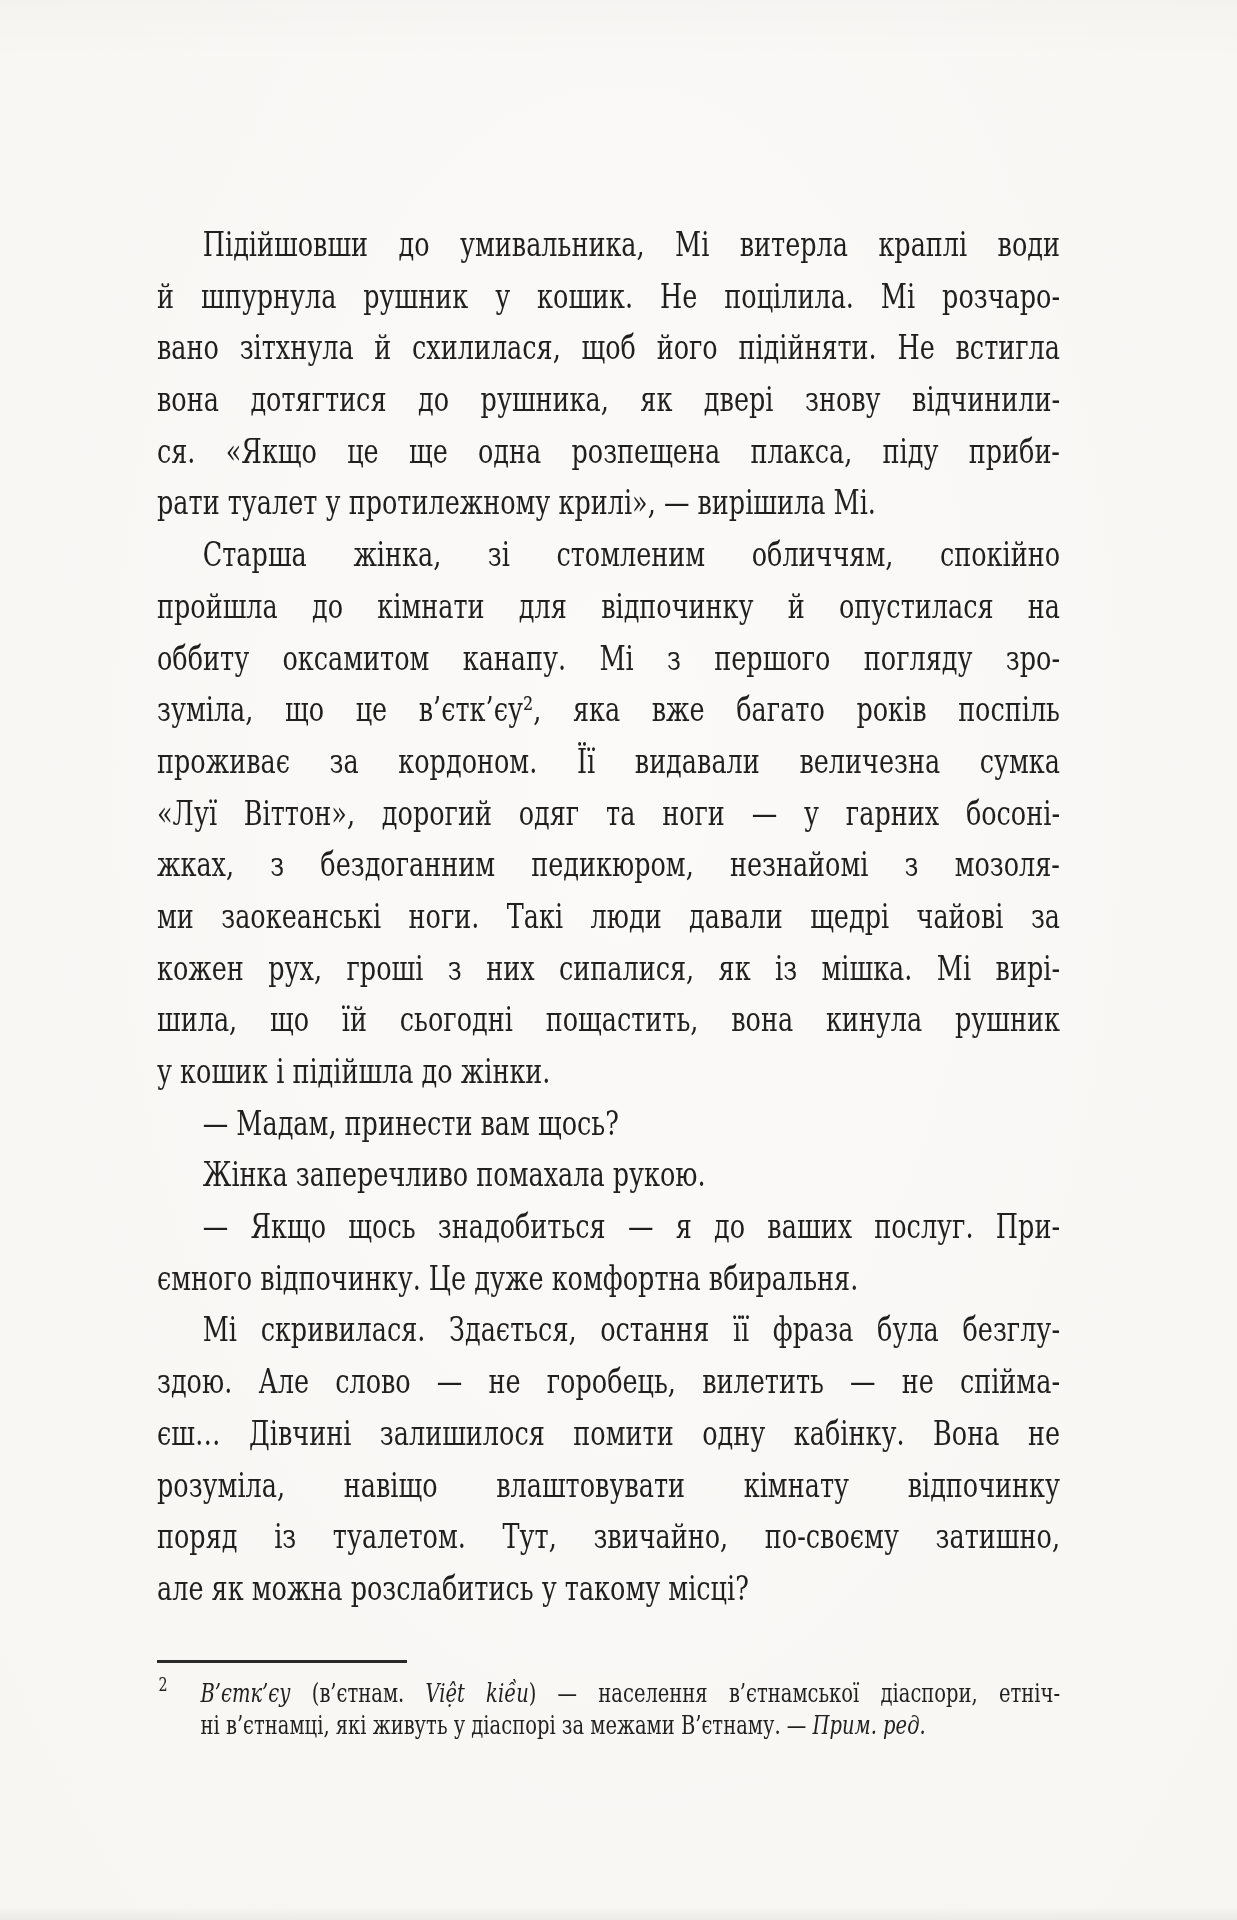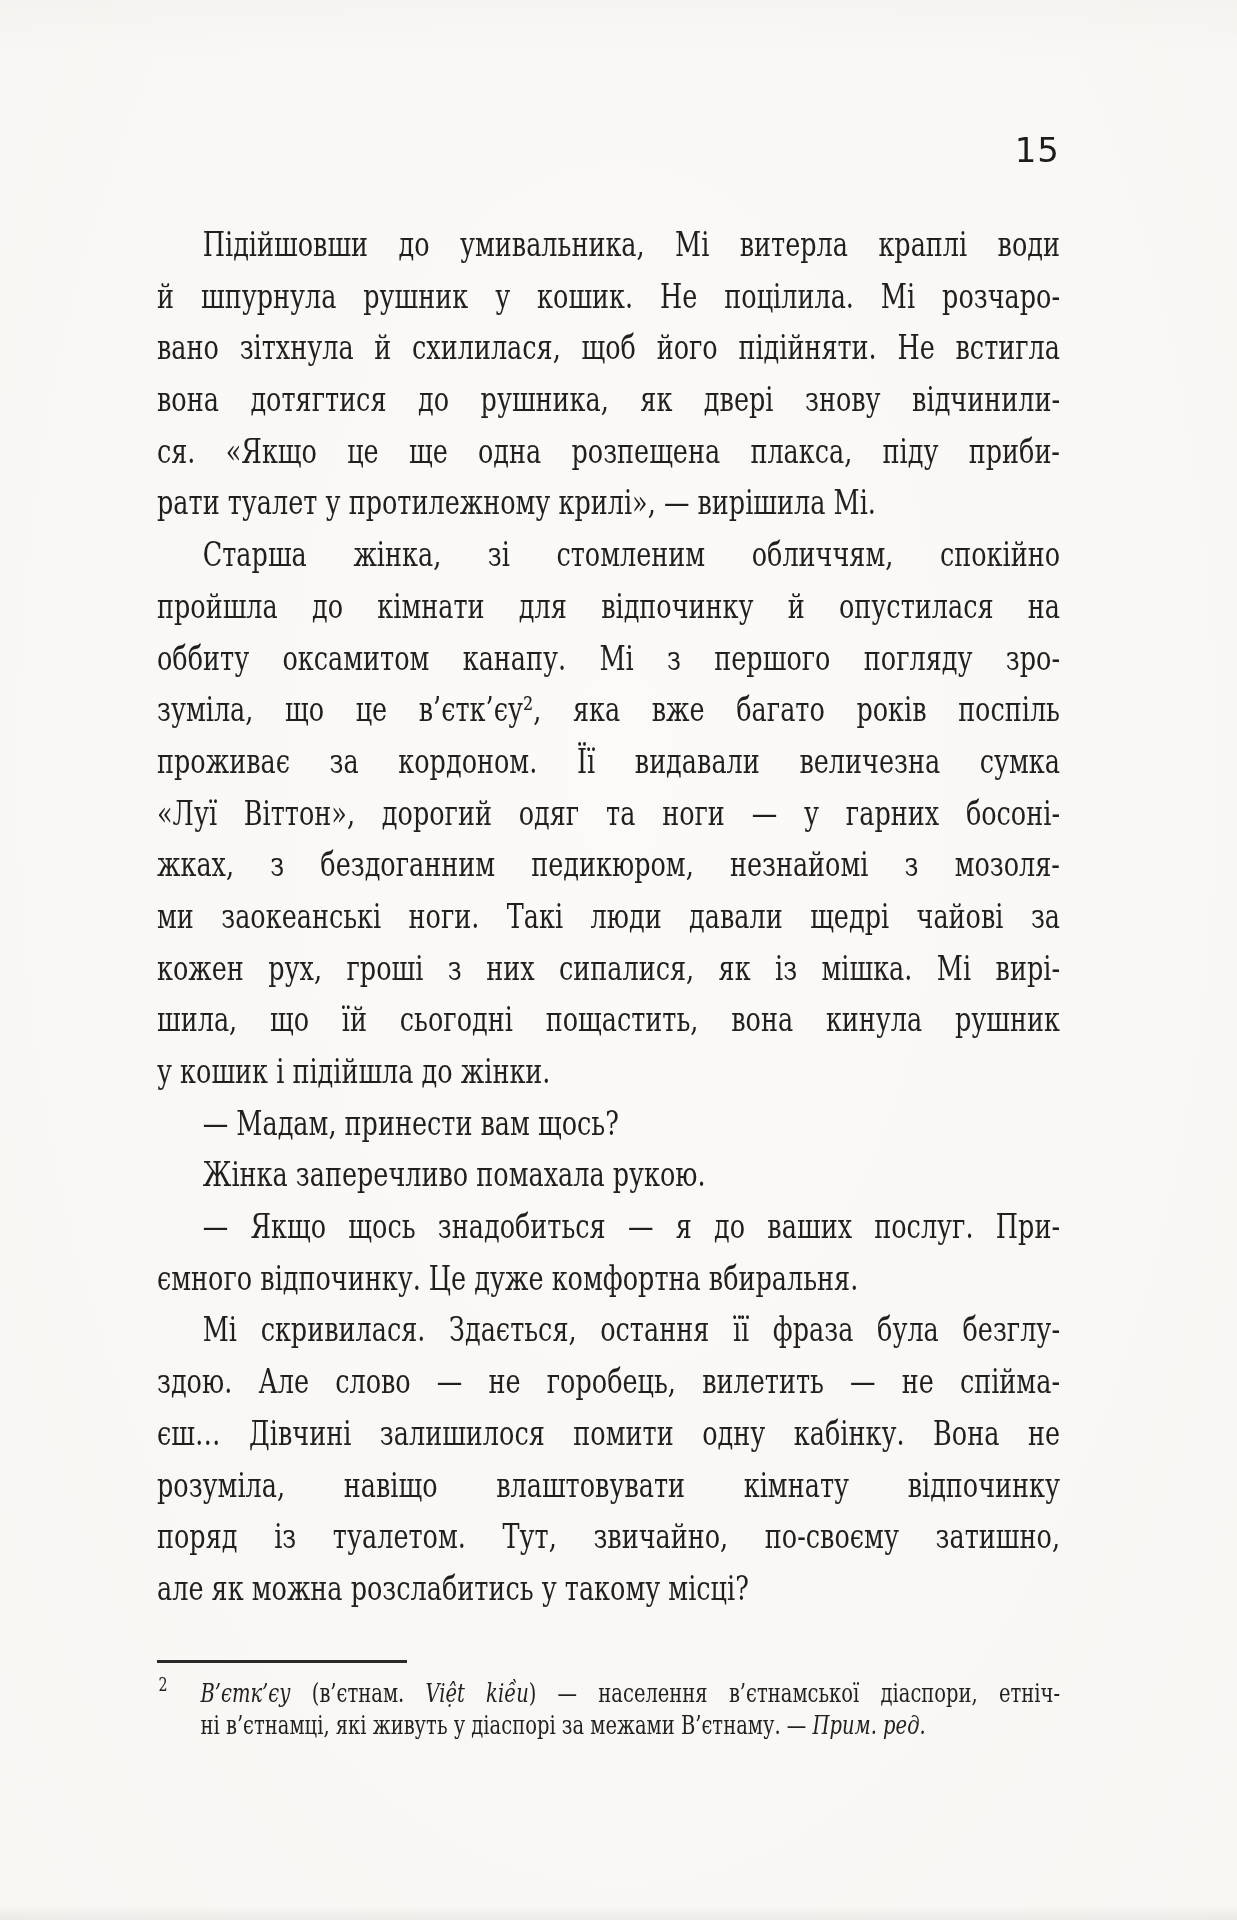--- a/index.html
+++ b/index.html
@@ -47,21 +47,20 @@
   }
   .fn-lines{margin-left:58px;}
   .fn-line{text-align:justify;}
   .fn-line.j{text-align-last:justify;}
   .fn-line .em{font-style:italic;}
 </style>
 </head>
 <body>
 
 <div class="page">
-  <div class="page-number">15</div>
 
   <div class="body-text">
       <div class="line j in">Підійшовши до умивальника, Мі витерла краплі води</div>
       <div class="line j">й шпурнула рушник у кошик. Не поцілила. Мі розчаро-</div>
       <div class="line j">вано зітхнула й схилилася, щоб його підійняти. Не встигла</div>
       <div class="line j">вона дотягтися до рушника, як двері знову відчинили-</div>
       <div class="line j">ся. «Якщо це ще одна розпещена плакса, піду приби-</div>
       <div class="line">рати туалет у протилежному крилі», — вирішила Мі.</div>
       <div class="line j in">Старша жінка, зі стомленим обличчям, спокійно</div>
       <div class="line j">пройшла до кімнати для відпочинку й опустилася на</div>

